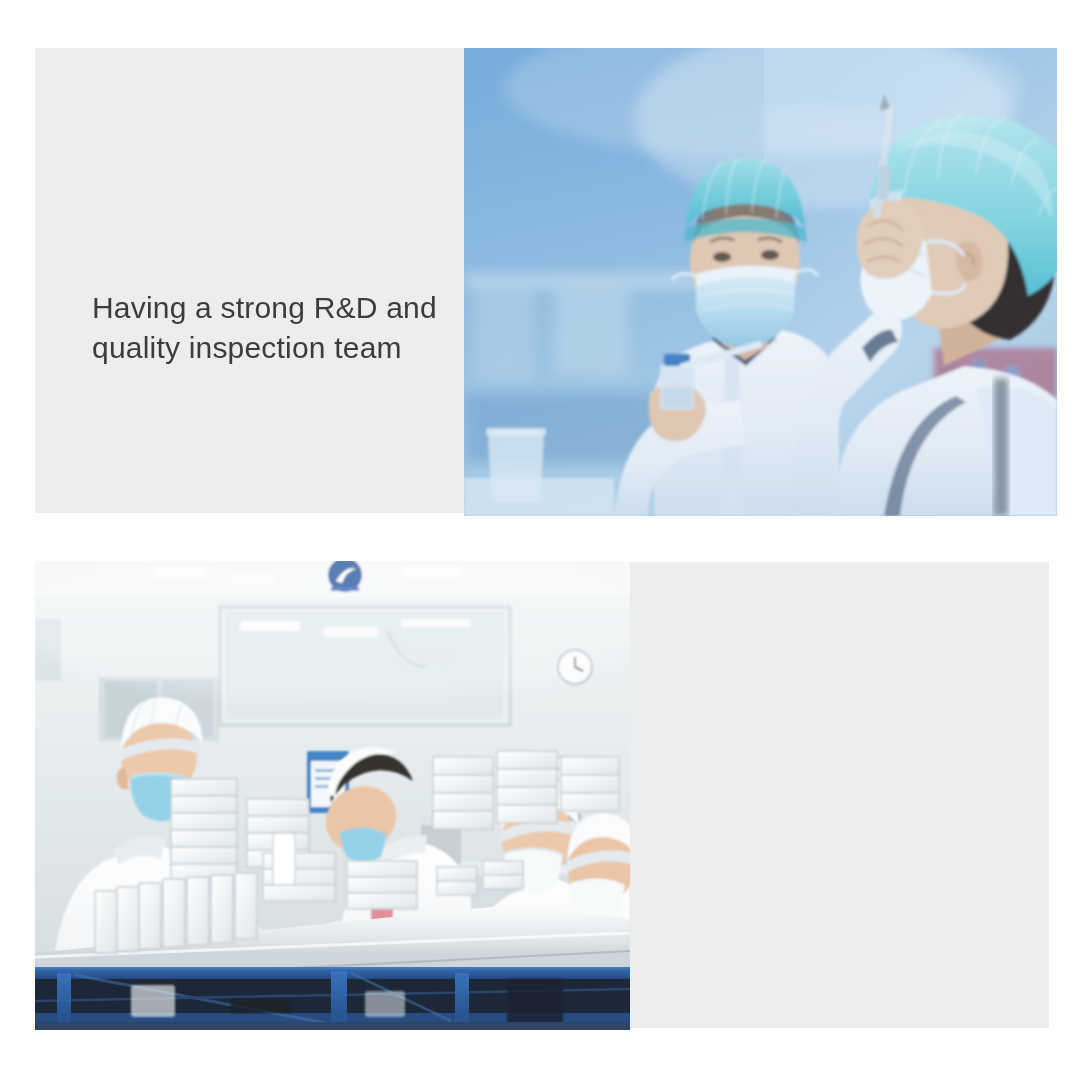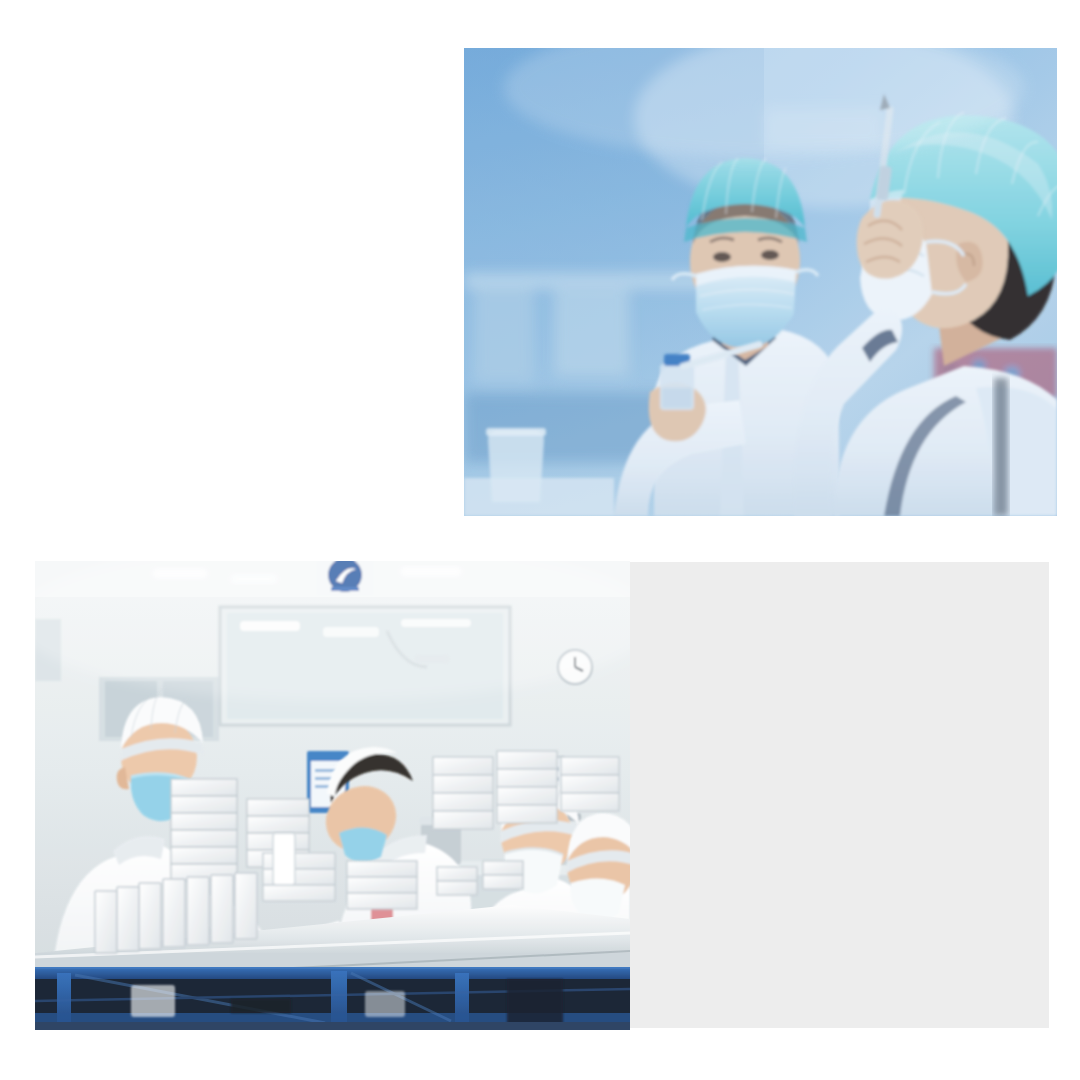--- a/index.html
+++ b/index.html
@@ -85,20 +85,24 @@
     display: block;
     width: 100%;
     height: 100%;
   }
 </style>
 </head>
 <body>
 
 <div class="page">
 
+  <div class="band gray-panel" id="top-gray-panel">
+    <div class="caption" id="top-caption">Having a strong R&amp;D and
+quality inspection team</div>
+  </div>
 
   <div class="band photo" id="top-photo">
     <svg viewBox="0 0 593 468" preserveAspectRatio="xMidYMid slice">
       <defs>
         <linearGradient id="labBg" x1="0" y1="0" x2="1" y2="1">
           <stop offset="0%" stop-color="#86b7e2"></stop>
           <stop offset="35%" stop-color="#9cc6e8"></stop>
           <stop offset="70%" stop-color="#c3dcee"></stop>
           <stop offset="100%" stop-color="#a8cbe6"></stop>
         </linearGradient>

